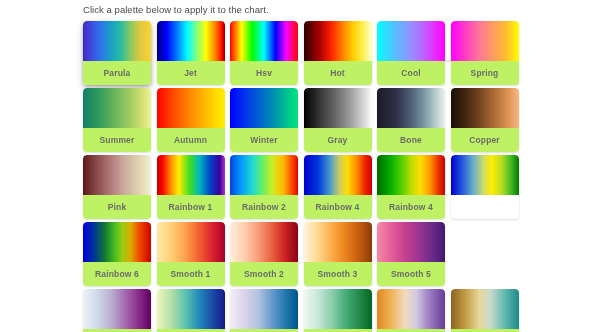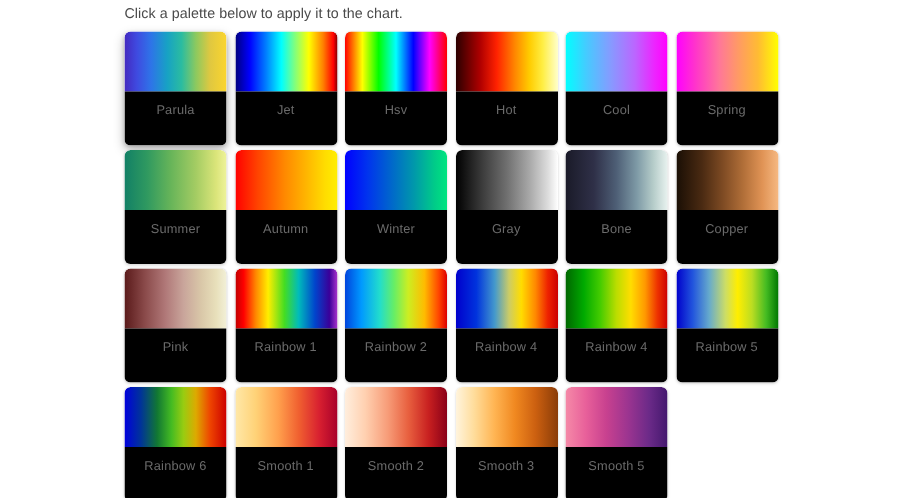--- a/index.html
+++ b/index.html
@@ -61,29 +61,30 @@
   }
 
   .swatch {
     width: 68px;
     height: 40px;
     display: block;
     border-radius: 4px 4px 0 0;
   }
 
   .palette-label {
-    height: 36px;
+    height: 24px;
     line-height: 24px;
     text-align: center;
     font-size: 8.5px;
     color: #6b6b6b;
     letter-spacing: 0.15px;
     white-space: nowrap;
     overflow: hidden;
-    background: #000000;
+    background: #bef264;
+    font-weight: bold;
   }
 </style>
 </head>
 <body>
 
 <div id="app">
 
   <div class="instruction">Click a palette below to apply it to the chart.</div>
 
   <div class="palette-grid" id="grid">
@@ -155,21 +156,20 @@
         <div class="palette-card">
           <div class="swatch" style="background: linear-gradient(90deg, rgb(0, 0, 204) 0%, rgb(0, 51, 221) 20%, rgb(68, 153, 204) 38%, rgb(204, 204, 102) 52%, rgb(255, 221, 0) 64%, rgb(255, 136, 0) 78%, rgb(238, 34, 0) 90%, rgb(204, 0, 0) 100%);"></div>
           <div class="palette-label">Rainbow 4</div>
         </div>
         <div class="palette-card">
           <div class="swatch" style="background: linear-gradient(90deg, rgb(0, 102, 0) 0%, rgb(0, 170, 0) 18%, rgb(68, 204, 0) 34%, rgb(187, 221, 0) 50%, rgb(255, 221, 0) 64%, rgb(255, 153, 0) 78%, rgb(238, 51, 0) 90%, rgb(204, 0, 0) 100%);"></div>
           <div class="palette-label">Rainbow 4</div>
         </div>
         <div class="palette-card">
           <div class="swatch" style="background: linear-gradient(90deg, rgb(0, 0, 204) 0%, rgb(34, 85, 221) 16%, rgb(102, 170, 204) 32%, rgb(204, 221, 102) 48%, rgb(255, 238, 0) 60%, rgb(187, 221, 34) 74%, rgb(68, 187, 34) 88%, rgb(0, 119, 0) 100%);"></div>
-          <div class="palette-label">Rainbow 5</div>
         </div>
       </div>
       <div class="palette-row">
         <div class="palette-card">
           <div class="swatch" style="background: linear-gradient(90deg, rgb(0, 0, 221) 0%, rgb(0, 51, 153) 16%, rgb(17, 119, 51) 32%, rgb(68, 187, 34) 46%, rgb(153, 204, 17) 58%, rgb(221, 170, 0) 70%, rgb(238, 68, 0) 84%, rgb(204, 0, 0) 100%);"></div>
           <div class="palette-label">Rainbow 6</div>
         </div>
         <div class="palette-card">
           <div class="swatch" style="background: linear-gradient(90deg, rgb(255, 232, 168) 0%, rgb(255, 210, 119) 20%, rgb(255, 160, 77) 42%, rgb(240, 96, 48) 62%, rgb(216, 32, 48) 82%, rgb(168, 0, 42) 100%);"></div>
           <div class="palette-label">Smooth 1</div>

